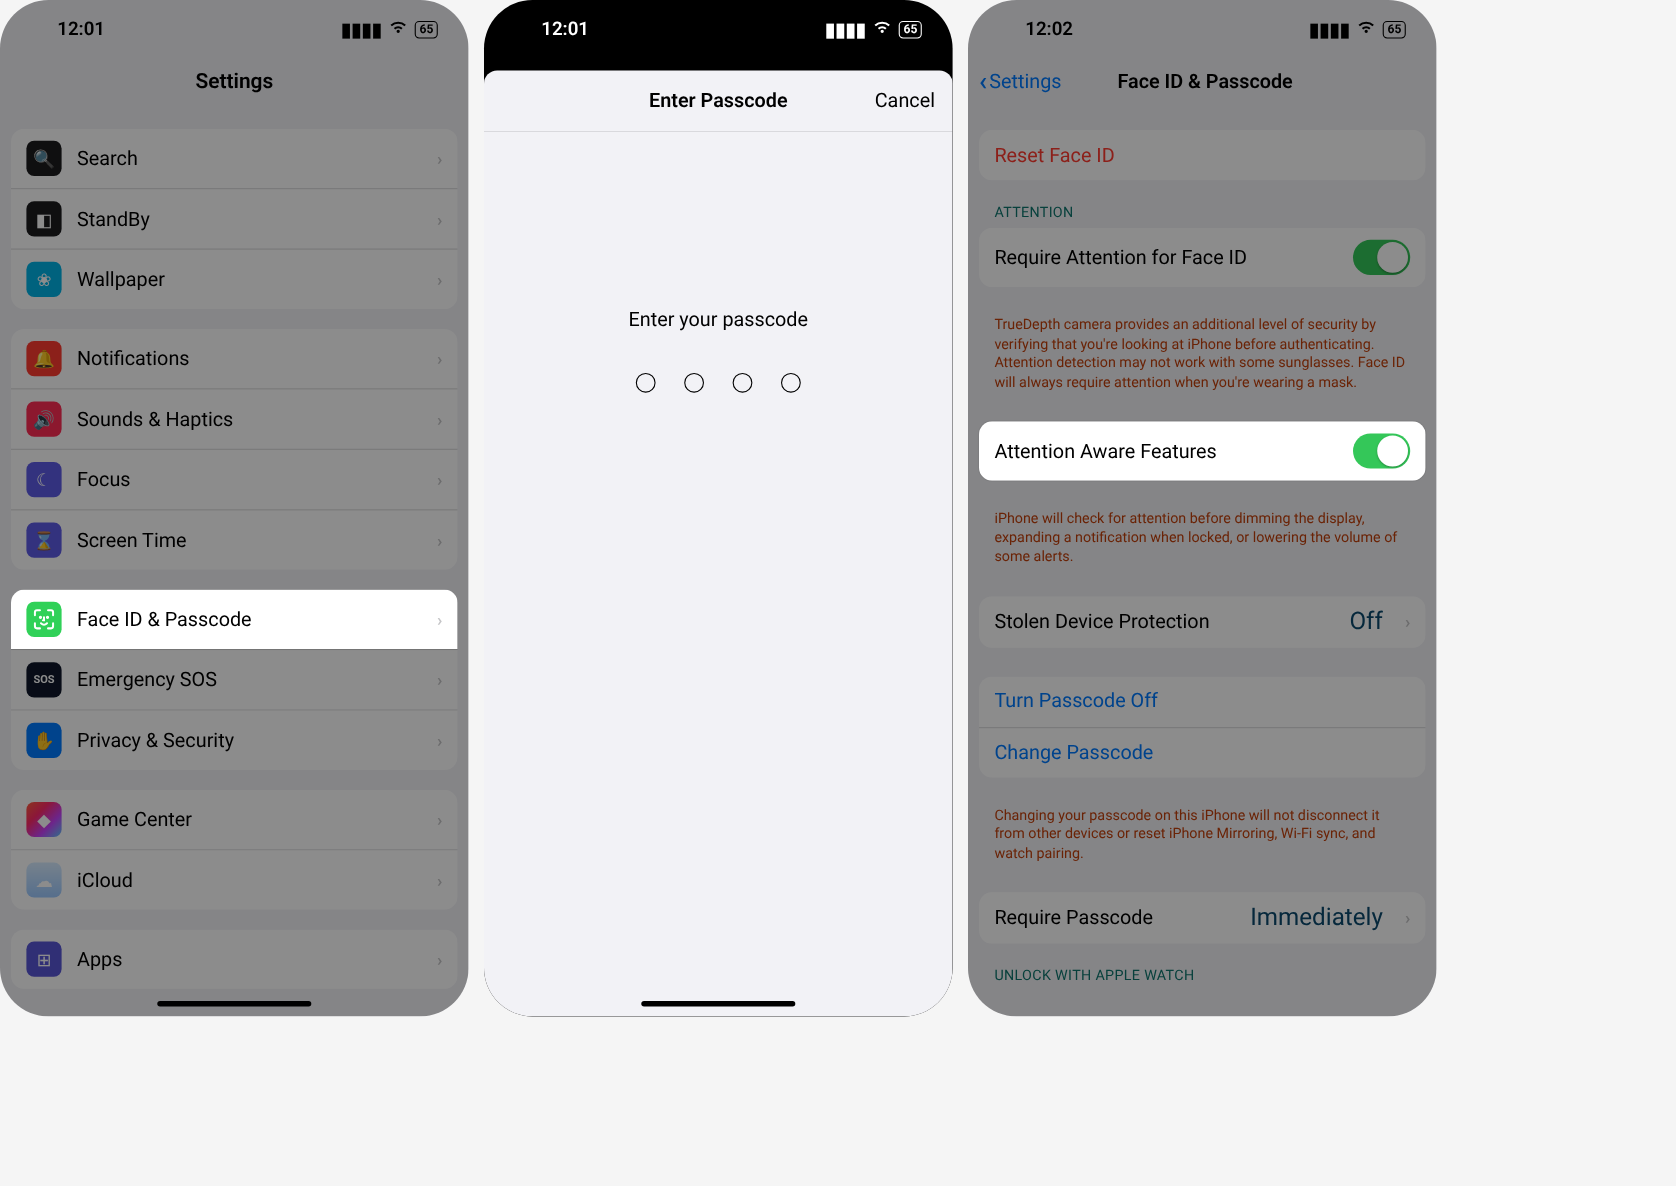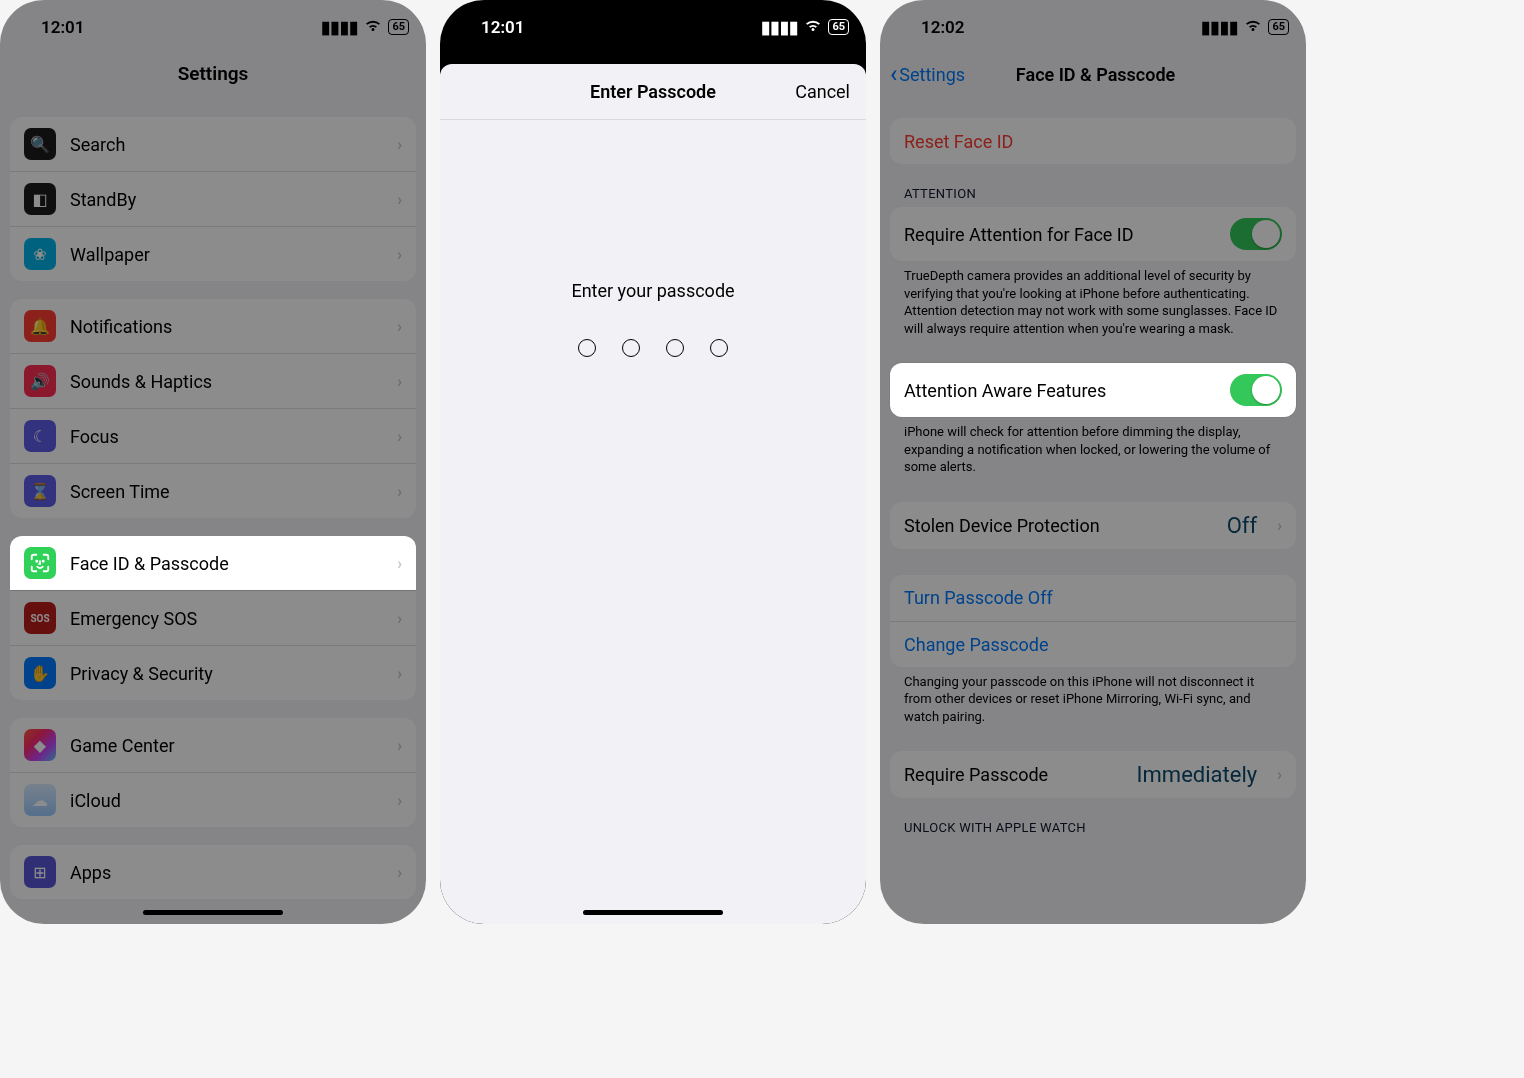--- a/index.html
+++ b/index.html
@@ -26,21 +26,21 @@
     inset: 0;
     background: rgba(0,0,0,0.45);
     pointer-events: none;
     z-index: 50;
   }
   .status-bar {
     height: 54px;
     display: flex;
     align-items: center;
     justify-content: space-between;
-    padding: 0 17px;
+    padding: 0 28px;
     font-size: 17px;
     font-weight: 600;
   }
   .status-left { flex: 1; text-align: left; padding-left: 24px; }
   .status-right { display: flex; align-items: center; gap: 6px; }
   .bat-box {
     border: 1.5px solid #000;
     border-radius: 4px;
     font-size: 11px;
     padding: 0 3px;
@@ -144,30 +144,31 @@
   }
   .back-chevron { color: #007aff; font-size: 24px; font-weight: 500; margin-right: 2px; }
   .back-label { color: #007aff; font-size: 18px; }
   .nav3-title {
     flex: 1; text-align: center; font-size: 18px; font-weight: 600;
     margin-left: -70px; 
   }
 
   .group-header {
     font-size: 13px;
-    color: #0f172a;
+    color: #0f766e;
     text-transform: uppercase;
     padding: 22px 24px 6px;
     letter-spacing: 0.3px;
   }
   .footer-text {
     font-size: 13px;
-    color: #000000;
+    color: #c2410c;
     padding: 6px 24px 0;
     line-height: 1.35;
+    margin-top: 20px;
   }
   .link-blue .label { color: #007aff; }
   .link-red .label { color: #ff3b30; }
 
   .value-detail { color: #0c4a6e; font-size: 22px; margin-right: 6px; }
 
   .toggle {
     width: 52px; height: 32px; border-radius: 16px;
     background: #34c759; position: relative;
   }
@@ -254,21 +255,21 @@
           <path d="M3 8V5a2 2 0 012-2h3M21 8V5a2 2 0 00-2-2h-3M3 16v3a2 2 0 002 2h3M21 16v3a2 2 0 01-2 2h-3"></path>
           <circle cx="8.5" cy="10" r="0.6" fill="#fff"></circle>
             <circle cx="15.5" cy="10" r="0.6" fill="#fff"></circle>
           <path d="M12 10v3h-1M9 16c1 1 2 1.5 3 1.5s2-.5 3-1.5"></path>
         </svg>
       </span>
       <span class="label">Face ID &amp; Passcode</span>
       <span class="chevron">›</span>
     </div>
     <div class="row">
-      <span class="app-icon" style="background:#b91c1c;font-size:10px;font-weight:700">SOS</span>
+      <span class="app-icon" style="background:#0f172a;font-size:10px;font-weight:700">SOS</span>
       <span class="label">Emergency SOS</span>
       <span class="chevron">›</span>
     </div>
     <div class="row">
       <span class="app-icon" style="background:#007aff">✋</span>
       <span class="label">Privacy &amp; Security</span>
       <span class="chevron">›</span>
     </div>
   </div>
 

